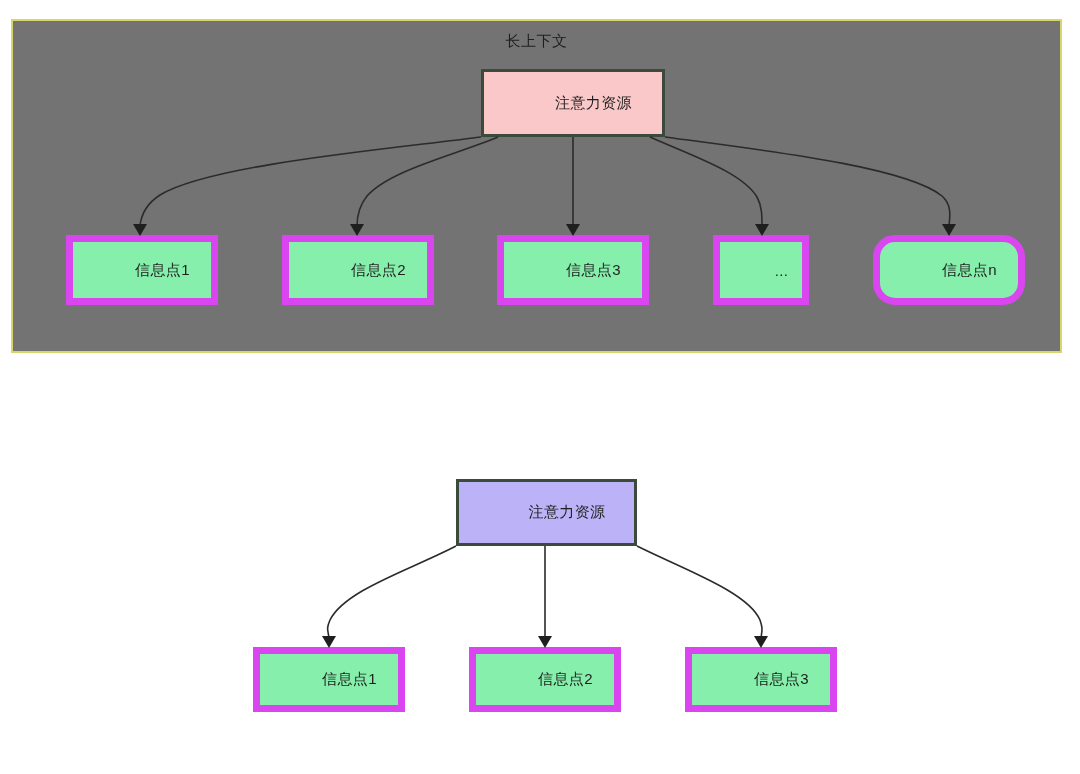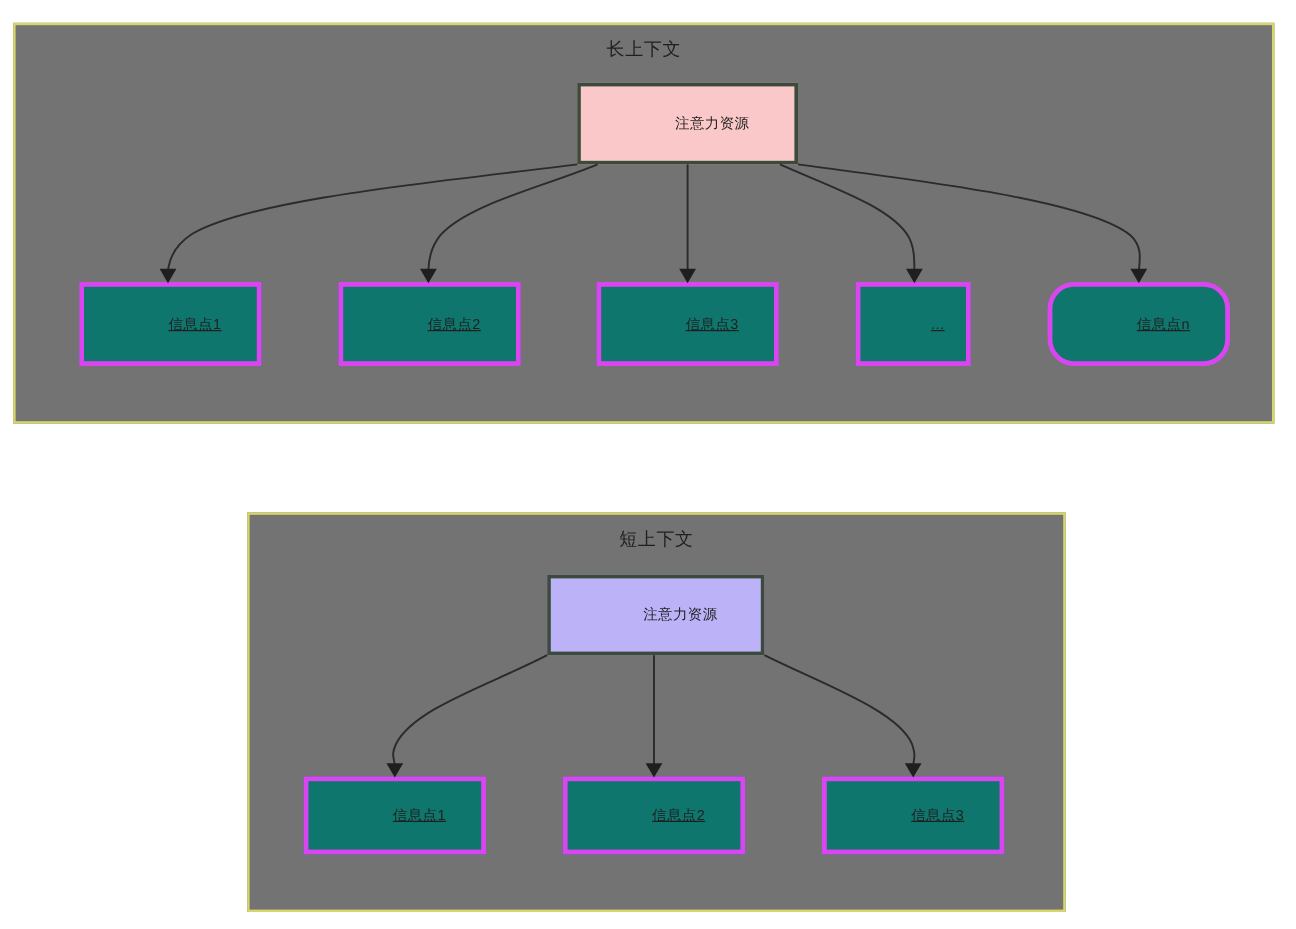--- a/index.html
+++ b/index.html
@@ -41,38 +41,37 @@
   }
   #title-long  { top: 11px; }
   #title-short { top: 11px; }
 
   .node {
     position: absolute;
     box-sizing: border-box;
     display: flex;
     align-items: center;
     justify-content: center;
-    font-size: 12px;
+    font-size: 15px;
     color: #1f1f1f;
     letter-spacing: 0.4px;
     white-space: nowrap;
     padding-left: 41px;
   }
   .node-attention-pink {
     background: #fac8c8;
     border: 3px solid #3c4a3c;
   }
   .node-attention-blue {
     background: #bbb2f7;
     border: 3px solid #3c4a3c;
   }
   .node-info {
-    background: #0f766e;
-    border: 4px solid #d946ef;
-    text-decoration: underline;
+    background: #86efac;
+    border: 7px solid #d946ef;
   }
 
   svg.edges {
     position: absolute;
     left: 0; top: 0;
     width: 1080px;
     height: 774px;
     pointer-events: none;
     overflow: visible;
   }
@@ -96,23 +95,20 @@
   </div>
 
   <div class="node node-attention-pink" style="left:481px; top:69px; width:184px; height:68px;">注意力资源</div>
 
   <div class="node node-info" style="left:66px; top:235px; width:152px; height:70px;">信息点1</div>
   <div class="node node-info" style="left:282px; top:235px; width:152px; height:70px;">信息点2</div>
   <div class="node node-info" style="left:497px; top:235px; width:152px; height:70px;">信息点3</div>
   <div class="node node-info" style="left:713px; top:235px; width:96px; height:70px;">...</div>
   <div class="node node-info" style="left:873px; top:235px; width:152px; height:70px;border-radius:22px;">信息点n</div>
 
-  <div class="panel" id="panel-short">
-    <div class="panel-title" id="title-short">短上下文</div>
-  </div>
 
   <div class="node node-attention-blue" style="left:456px; top:479px; width:181px; height:67px;">注意力资源</div>
 
   <div class="node node-info" style="left:253px; top:647px; width:152px; height:65px;">信息点1</div>
   <div class="node node-info" style="left:469px; top:647px; width:152px; height:65px;">信息点2</div>
   <div class="node node-info" style="left:685px; top:647px; width:152px; height:65px;">信息点3</div>
 
   <svg class="edges" viewBox="0 0 1080 774">
 
     <g>

